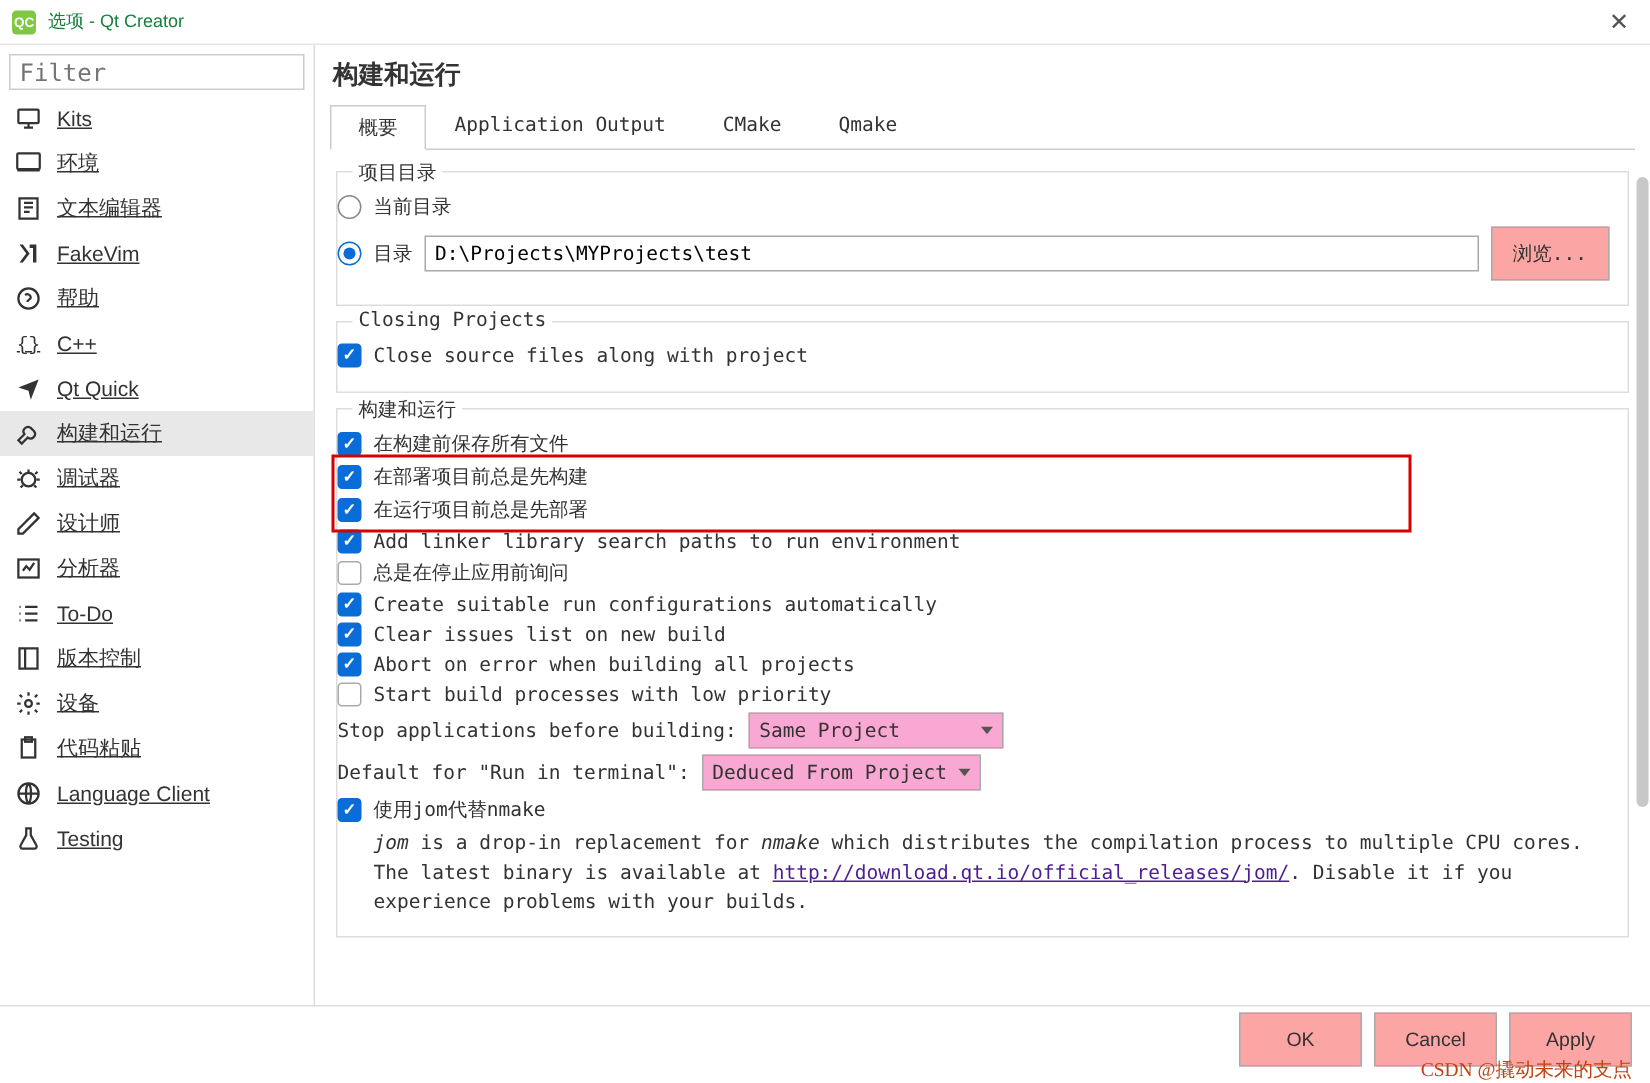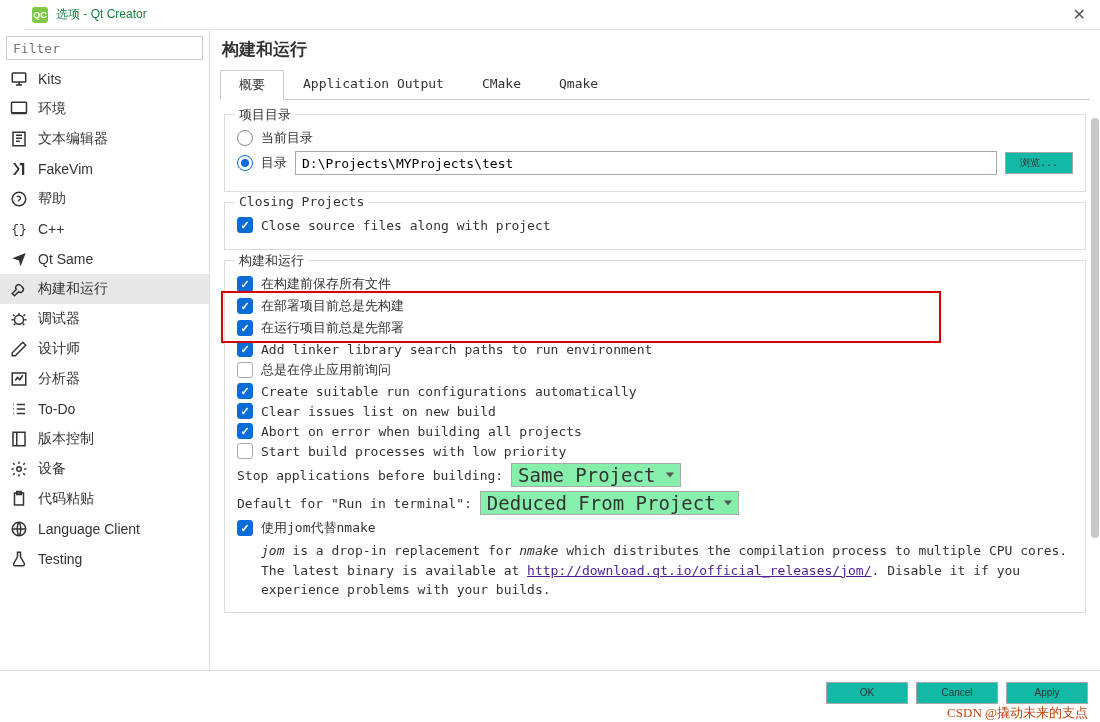--- a/index.html
+++ b/index.html
@@ -1,59 +1,59 @@
 <!DOCTYPE html>
 <html><head>
 <meta charset="utf-8">
 <style>
 * { box-sizing: border-box; margin: 0; padding: 0; }
 body { font-family: "Microsoft YaHei", "Segoe UI", sans-serif; font-size: 13px; color: #333; background: #fff; width: 1100px; height: 722px; overflow: hidden; position: relative; }
 .mono { font-family: "Consolas", "Courier New", monospace; font-size: 13px; }
 
 
-.titlebar { height: 30px; display: flex; align-items: center; padding: 0 8px; border-bottom: 1px solid #e5e5e5; margin-left: 24px; }
+.titlebar { height: 30px; display: flex; align-items: center; padding: 0 8px; border-bottom: 1px solid #e5e5e5; }
 .titlebar .qc-icon { width: 16px; height: 16px; background: #7ec843; border-radius: 3px; color: #fff; font-size: 9px; font-weight: bold; display: flex; align-items: center; justify-content: center; margin-right: 8px; }
 .titlebar .title { color: #15803d; font-size: 12px; }
 .titlebar .close { margin-left: auto; color: #555; font-size: 16px; cursor: pointer; padding: 0 6px; }
 
 
 .body { display: flex; height: 640px; }
 
 
 .sidebar { width: 210px; border-right: 1px solid #ddd; display: flex; flex-direction: column; padding-top: 4px; }
 .filter { margin: 2px 6px 4px 6px; }
-.filter input { width: 100%; height: 24px; border: 1px solid #ccc; padding: 0 6px; font-family: "Consolas", monospace; font-size: 13px; color: #0f766e; }
-.catlist { flex: 1; overflow-y: auto; }
+.filter input { width: 100%; height: 24px; border: 1px solid #ccc; padding: 0 6px; font-family: "Consolas", monospace; font-size: 16px; color: #0f766e; }
+.catlist { flex: 1; overflow-y: auto; text-decoration: underline; }
 .cat-item { display: flex; align-items: center; gap: 10px; padding: 6px 10px; cursor: pointer; font-size: 14px; }
 .cat-item.selected { background: #e8e8e8; }
 .cat-icon { width: 18px; height: 18px; display: flex; align-items: center; justify-content: center; color: #333; }
 .cat-icon svg { width: 18px; height: 18px; }
 
 
 .main { flex: 1; display: flex; flex-direction: column; padding: 4px 10px 0 10px; position: relative; overflow: hidden; }
 .page-title { font-size: 17px; font-weight: 600; padding: 4px 2px 8px 2px; }
 .tabs { display: flex; border-bottom: 1px solid #ccc; }
 .tab { padding: 5px 18px; border: 1px solid transparent; border-bottom: none; cursor: pointer; font-family: "Consolas", monospace; font-size: 13px; position: relative; top: 1px; }
 .tab.active { border-color: #ccc; background: #fff; border-bottom: 1px solid #fff; }
 .content { flex: 1; overflow-y: auto; padding: 8px 0 8px 0; position: relative; }
 
 
-.group { border: 1px solid #ddd; margin: 6px 4px 10px 4px; padding: 10px 12px 12px 12px; position: relative; }
+.group { border: 1px solid #ddd; margin: 6px 4px 10px 4px; padding: 10px 12px 12px 0; position: relative; }
 .group-title { position: absolute; top: -9px; left: 10px; background: #fff; padding: 0 4px; font-family: "Consolas", monospace; font-size: 13px; }
 .row { display: flex; align-items: center; gap: 8px; margin: 4px 0; }
 .radio, .check { width: 16px; height: 16px; flex-shrink: 0; display: flex; align-items: center; justify-content: center; }
 .radio { border: 1.5px solid #888; border-radius: 50%; background: #fff; }
 .radio.sel { border-color: #0a6cd6; }
 .radio.sel::after { content: ""; width: 8px; height: 8px; background: #0a6cd6; border-radius: 50%; }
 .check { border: 1.5px solid #aaa; border-radius: 3px; background: #fff; }
 .check.on { background: #0a6cd6; border-color: #0a6cd6; }
 .check.on::after { content: "✓"; color: #fff; font-size: 11px; font-weight: bold; line-height: 1; }
 .textinput { flex: 1; height: 24px; border: 1px solid #aaa; padding: 0 6px; font-family: "Consolas", monospace; font-size: 13px; }
-.btn { height: 22px; padding: 0 14px; border: 1px solid #aaa; background: #14b8a6; cursor: pointer; font-family: "Consolas", monospace; font-size: 10px; display: flex; align-items: center; }
-.select { height: 24px; border: 1px solid #aaa; padding: 0 22px 0 6px; font-family: "Consolas", monospace; font-size: 19px; background: #86efac; display: flex; align-items: center; position: relative; min-width: 170px; }
+.btn { height: 36px; padding: 0 14px; border: 1px solid #aaa; background: #fca5a5; cursor: pointer; font-family: "Consolas", monospace; font-size: 13px; display: flex; align-items: center; }
+.select { height: 24px; border: 1px solid #aaa; padding: 0 22px 0 6px; font-family: "Consolas", monospace; font-size: 13px; background: #f9a8d4; display: flex; align-items: center; position: relative; min-width: 170px; }
 .select::after { content: ""; position: absolute; right: 6px; top: 50%; width: 0; height: 0; border-left: 4px solid transparent; border-right: 4px solid transparent; border-top: 5px solid #555; transform: translateY(-50%); }
 .labeltext { font-family: "Consolas", monospace; font-size: 13px; text-align: center; }
 .indent-note { margin-left: 24px; font-family: "Consolas", monospace; font-size: 13px; line-height: 1.5; color: #333; }
 .indent-note i { font-style: italic; }
 .indent-note a { color: #4c1d95; text-decoration: underline; }
 
 .highlight-box { position: absolute; border: 2px solid #d60000; pointer-events: none; }
 
 .vscroll { position: absolute; right: 0; top: 88px; bottom: 0; width: 10px; }
 .vscroll-thumb { position: absolute; right: 1px; top: 0; width: 8px; height: 420px; background: #c8c8c8; border-radius: 4px; }
@@ -127,21 +127,21 @@
       <div class="cat-item">
         <span class="cat-icon mono">{}</span>
         <span>C++</span>
       </div>
       <div class="cat-item">
         <span class="cat-icon">
             <svg viewBox="0 0 24 24" fill="currentColor">
               <path d="M3 11l18-7-7 18-2-8z"></path>
             </svg>
           </span>
-        <span>Qt Same</span>
+        <span>Qt Quick</span>
       </div>
       <div class="cat-item selected">
         <span class="cat-icon">
             <svg viewBox="0 0 24 24" fill="none" stroke="currentColor" stroke-width="2">
               <path d="M14 7a4 4 0 00-5.6 5.6L3 18l3 3 5.4-5.4A4 4 0 0017 10l-3-3z"></path>
             </svg>
           </span>
         <span>构建和运行</span>
       </div>
       <div class="cat-item">

